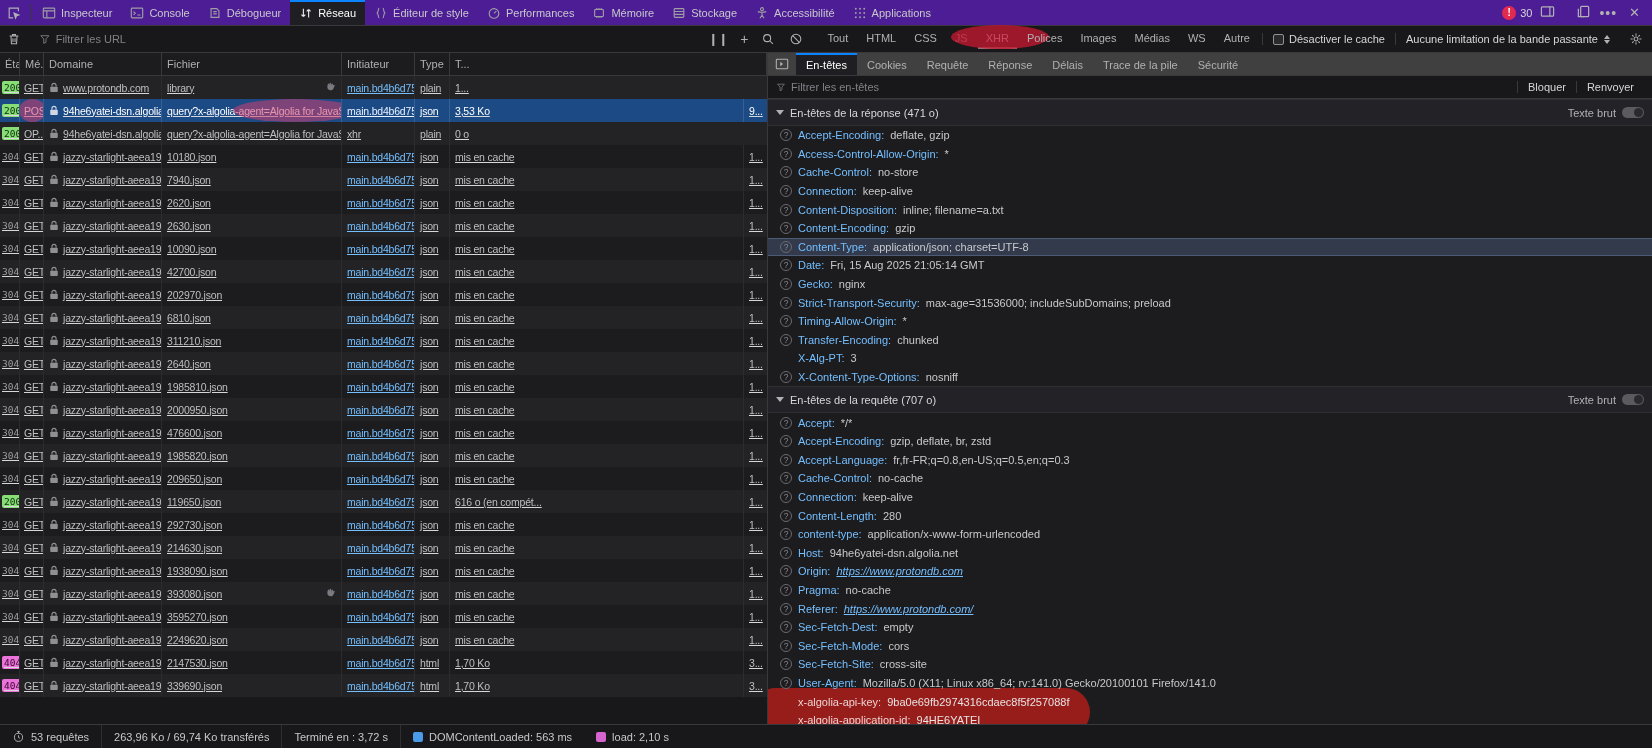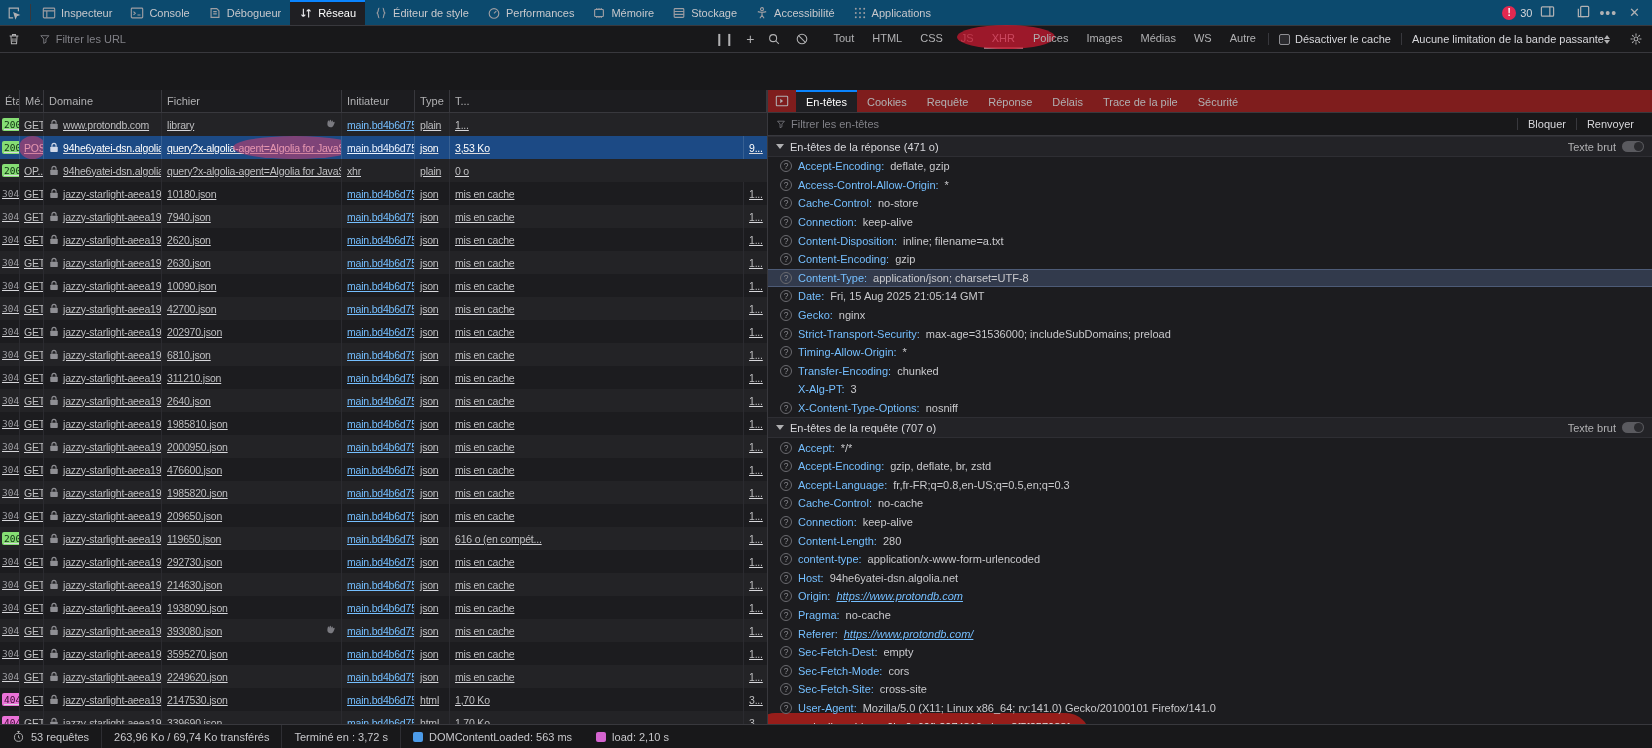--- a/index.html
+++ b/index.html
@@ -2,21 +2,21 @@
 <html style="--accent-blue: #0a84ff; --link-blue: #75bfff; --status-ok: #86de74; --status-err: #eb72d8; --badge-red: #e22950; --blob-red: #9e1e1a; --dcl-blue: #4c9be8; --load-pink: #d564d0;"><head>
 <meta charset="utf-8">
 <style>
   * { margin:0; padding:0; box-sizing:border-box; }
   html,body { width:1652px; height:748px; overflow:hidden; background:#141416;
     font-family:"Liberation Sans","DejaVu Sans",sans-serif; color:#d7d7db; }
   .devtools { position:relative; width:1652px; height:748px; display:flex; flex-direction:column;
     background:#18181a; }
 
   
-  .top-toolbar { height:26px; display:flex; align-items:stretch; background:#0c4a6e;
+  .top-toolbar { height:26px; display:flex; align-items:stretch; background:#4c1d95;
     border-bottom:1px solid #38383d; font-size:11px; flex:0 0 26px; }
   .tool-btn { display:flex; align-items:center; padding:0 7px; gap:5px; color:#b1b1b3; cursor:default; }
   .tool-btn svg { width:14px; height:14px; stroke:#b1b1b3; fill:none; stroke-width:1.3; }
   .tab-sep { width:1px; background:#38383d; margin:4px 2px; }
   .tool-tab { display:flex; align-items:center; gap:5px; padding:0 9px; color:#c8c8cc;
     border-top:2px solid transparent; border-bottom:2px solid transparent; cursor:default; white-space:nowrap; }
   .tool-tab svg { width:14px; height:14px; stroke:#9e9ea3; fill:none; stroke-width:1.3; }
   .tool-tab.selected { border-top-color:var(--accent-blue); background:#1f1f23; color:#fff; }
   .tool-tab.selected svg { stroke:#e7e7ea; }
   .toolbar-right { margin-left:auto; display:flex; align-items:center; gap:8px; padding-right:8px; }
@@ -37,28 +37,28 @@
     color:#d7d7db; font-size:11px; width:100%; font-family:inherit; }
   .url-filter input::placeholder, .hdr-filter input::placeholder { color:#818187; }
   .nt-glyph { color:#b1b1b3; font-size:12px; padding:0 6px; }
   .chips { display:flex; align-items:center; gap:2px; padding:0 4px; }
   .chip { position:relative; padding:3px 8px; color:#b1b1b3; border-bottom:2px solid transparent; white-space:nowrap; }
   .chip.selected { color:#e9eaff; border-bottom-color:#9a6c76; }
   .chip-ann { position:absolute; left:-27px; right:-32px; top:-4px; bottom:-2px;
     background:rgba(193,24,48,0.78); border-radius:50%; pointer-events:none; }
   .cache-box { display:flex; align-items:center; gap:5px; padding:0 10px; border-left:1px solid #38383d; white-space:nowrap; }
   .checkbox { width:11px; height:11px; border:1px solid #8f8f94; border-radius:2px; background:#2a2a2e; }
-  .throttle { display:flex; align-items:center; padding:0 10px; border-left:1px solid #38383d; white-space:nowrap; }
+  .throttle { display:flex; align-items:center; gap:6px; padding:0 10px; border-left:1px solid #38383d; white-space:nowrap; }
   .updown { display:flex; flex-direction:column; gap:1px; }
   .updown i { width:0; height:0; border-left:3.5px solid transparent; border-right:3.5px solid transparent; }
   .updown .up { border-bottom:4px solid #b1b1b3; }
   .updown .dn { border-top:4px solid #b1b1b3; }
 
   
-  .main { flex:1 1 auto; display:flex; min-height:0;margin-top:37px; }
+  .main { flex:1 1 auto; display:flex; min-height:0; }
 
   
   .requests { width:768px; flex:0 0 768px; display:flex; flex-direction:column; min-height:0;
     border-right:1px solid #38383d; font-size:10.5px; letter-spacing:-0.2px; }
   .req-header { height:23px; flex:0 0 23px; display:flex; background:#1c1c1f; border-bottom:1px solid #38383d;
     color:#b1b1b3; font-size:11px; letter-spacing:0; }
   .req-header .hc { display:flex; align-items:center; padding-left:5px; border-right:1px solid #38383d;
     overflow:hidden; white-space:nowrap; }
   .req-rows { flex:1 1 auto; overflow:hidden;text-decoration:underline; }
   .row { height:23px; display:flex; align-items:stretch; color:#bfbfc1; background:#1c1c1f; }
@@ -85,34 +85,34 @@
   .init-link, .hdr-link { color:var(--link-blue); text-decoration:underline; }
   .row.selected .init-link { color:#e8f1ff; }
   .hand-icon { position:absolute; right:4px; top:4px; width:13px; height:13px; }
   .hand-icon svg { width:13px; height:13px; fill:#7a7a80; stroke:none; }
   .ann-ellipse { position:absolute; background:rgba(208,62,110,0.55); border-radius:50%; pointer-events:none; }
   .ann-method { left:-1px; top:0; right:-3px; bottom:0; }
   .ann-query { left:71px; top:0; width:124px; bottom:0; }
 
   
   .details { flex:1 1 auto; display:flex; flex-direction:column; min-width:0; font-size:11px; background:#1c1c1f; }
-  .det-tabs { height:23px; flex:0 0 23px; display:flex; align-items:stretch; background:#7f1d1d;
+  .det-tabs { height:23px; flex:0 0 23px; display:flex; align-items:stretch; background:#404040;
     border-bottom:1px solid #38383d; }
   .det-toggle { display:flex; align-items:center; padding:0 7px; }
   .det-toggle svg { width:14px; height:14px; stroke:#b1b1b3; fill:none; stroke-width:1.2; }
   .det-tab { display:flex; align-items:center; padding:0 10px; color:#b1b1b3;
     border-top:2px solid transparent; white-space:nowrap; }
   .det-tab.selected { color:#fff; border-top-color:var(--accent-blue); background:#1f1f23; }
   .hdr-filter { height:23px; flex:0 0 23px; display:flex; align-items:center; gap:5px; padding:0 8px;
     border-bottom:1px solid #38383d; background:#18181a; }
   .hdr-filter svg { width:12px; height:12px; stroke:#818187; fill:none; stroke-width:1.2; }
   .hdr-actions { margin-left:auto; display:flex; align-items:center; }
   .hdr-action { padding:0 10px; color:#d7d7db; border-left:1px solid #38383d; }
   .det-scroll { flex:1 1 auto; overflow:hidden; position:relative; }
-  .sec-title { height:21px; display:flex; align-items:center; gap:6px; background:#232327;
+  .sec-title { height:27px; display:flex; align-items:center; gap:6px; background:#232327;
     border-top:1px solid #2e2e33; border-bottom:1px solid #2e2e33; padding:0 8px; color:#d7d7db; }
   .caret { width:0; height:0; border-left:4px solid transparent; border-right:4px solid transparent;
     border-top:5px solid #b1b1b3; }
   .raw-wrap { margin-left:auto; display:flex; align-items:center; gap:6px; color:#b1b1b3; }
   .toggle { width:22px; height:11px; border-radius:6px; background:#5a5a5f; position:relative; }
   .toggle::after { content:""; position:absolute; right:1px; top:1px; width:9px; height:9px;
     border-radius:50%; background:#2a2a2e; }
   .hdr-list { position:relative; }
   .hdr-row { height:18.6px; display:flex; align-items:center; gap:6px; padding-left:12px;
     position:relative; z-index:1; white-space:nowrap; overflow:hidden; }

